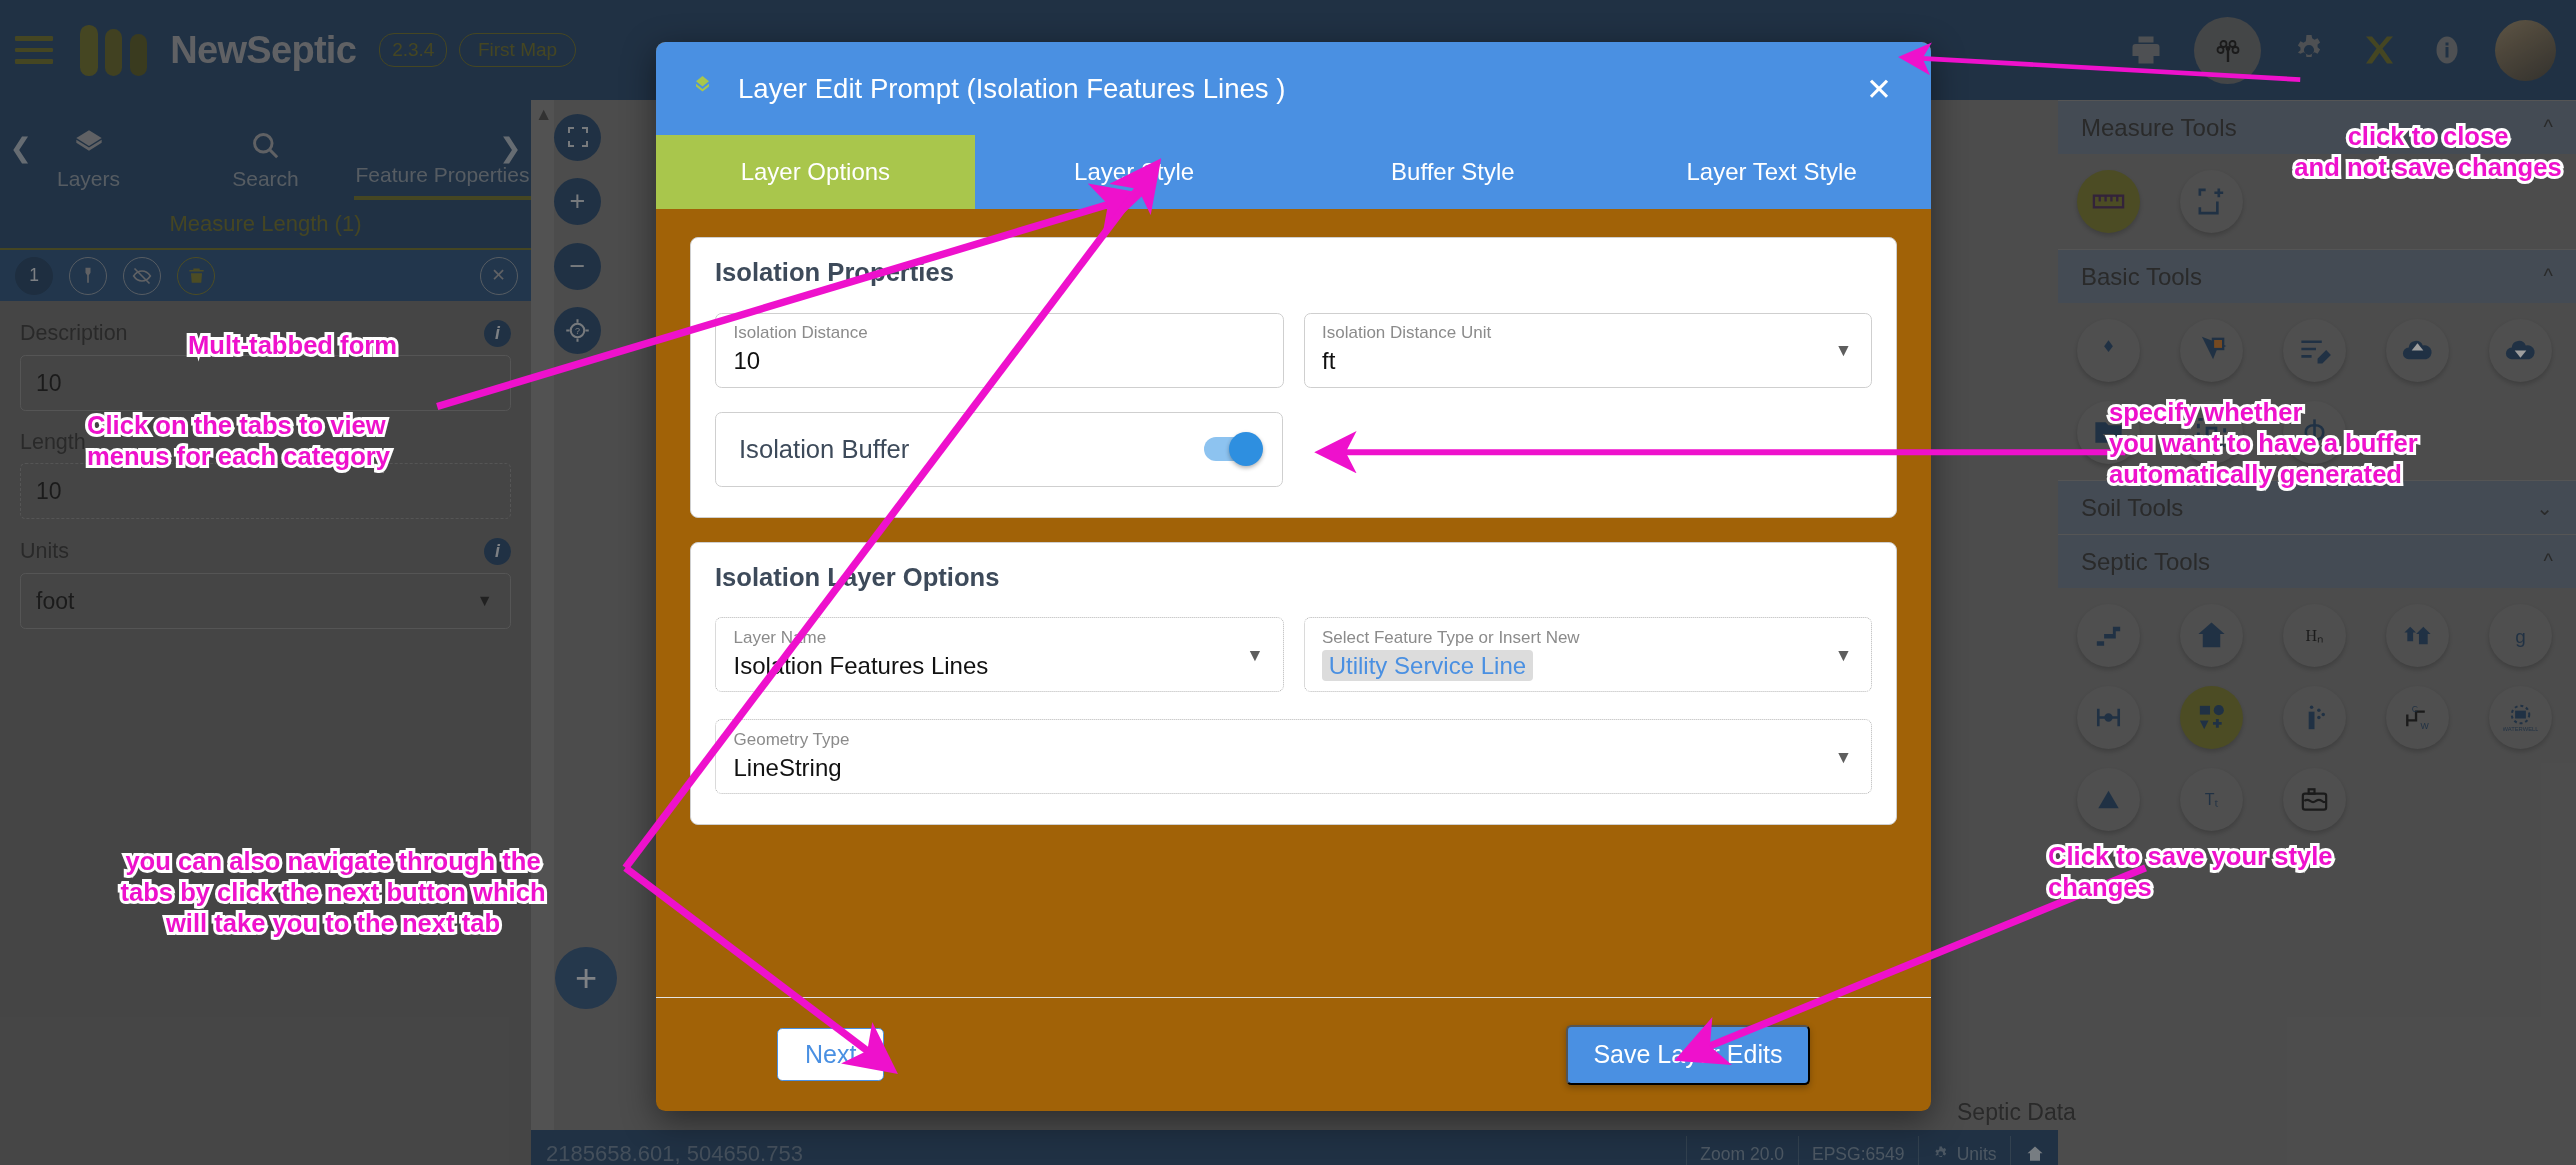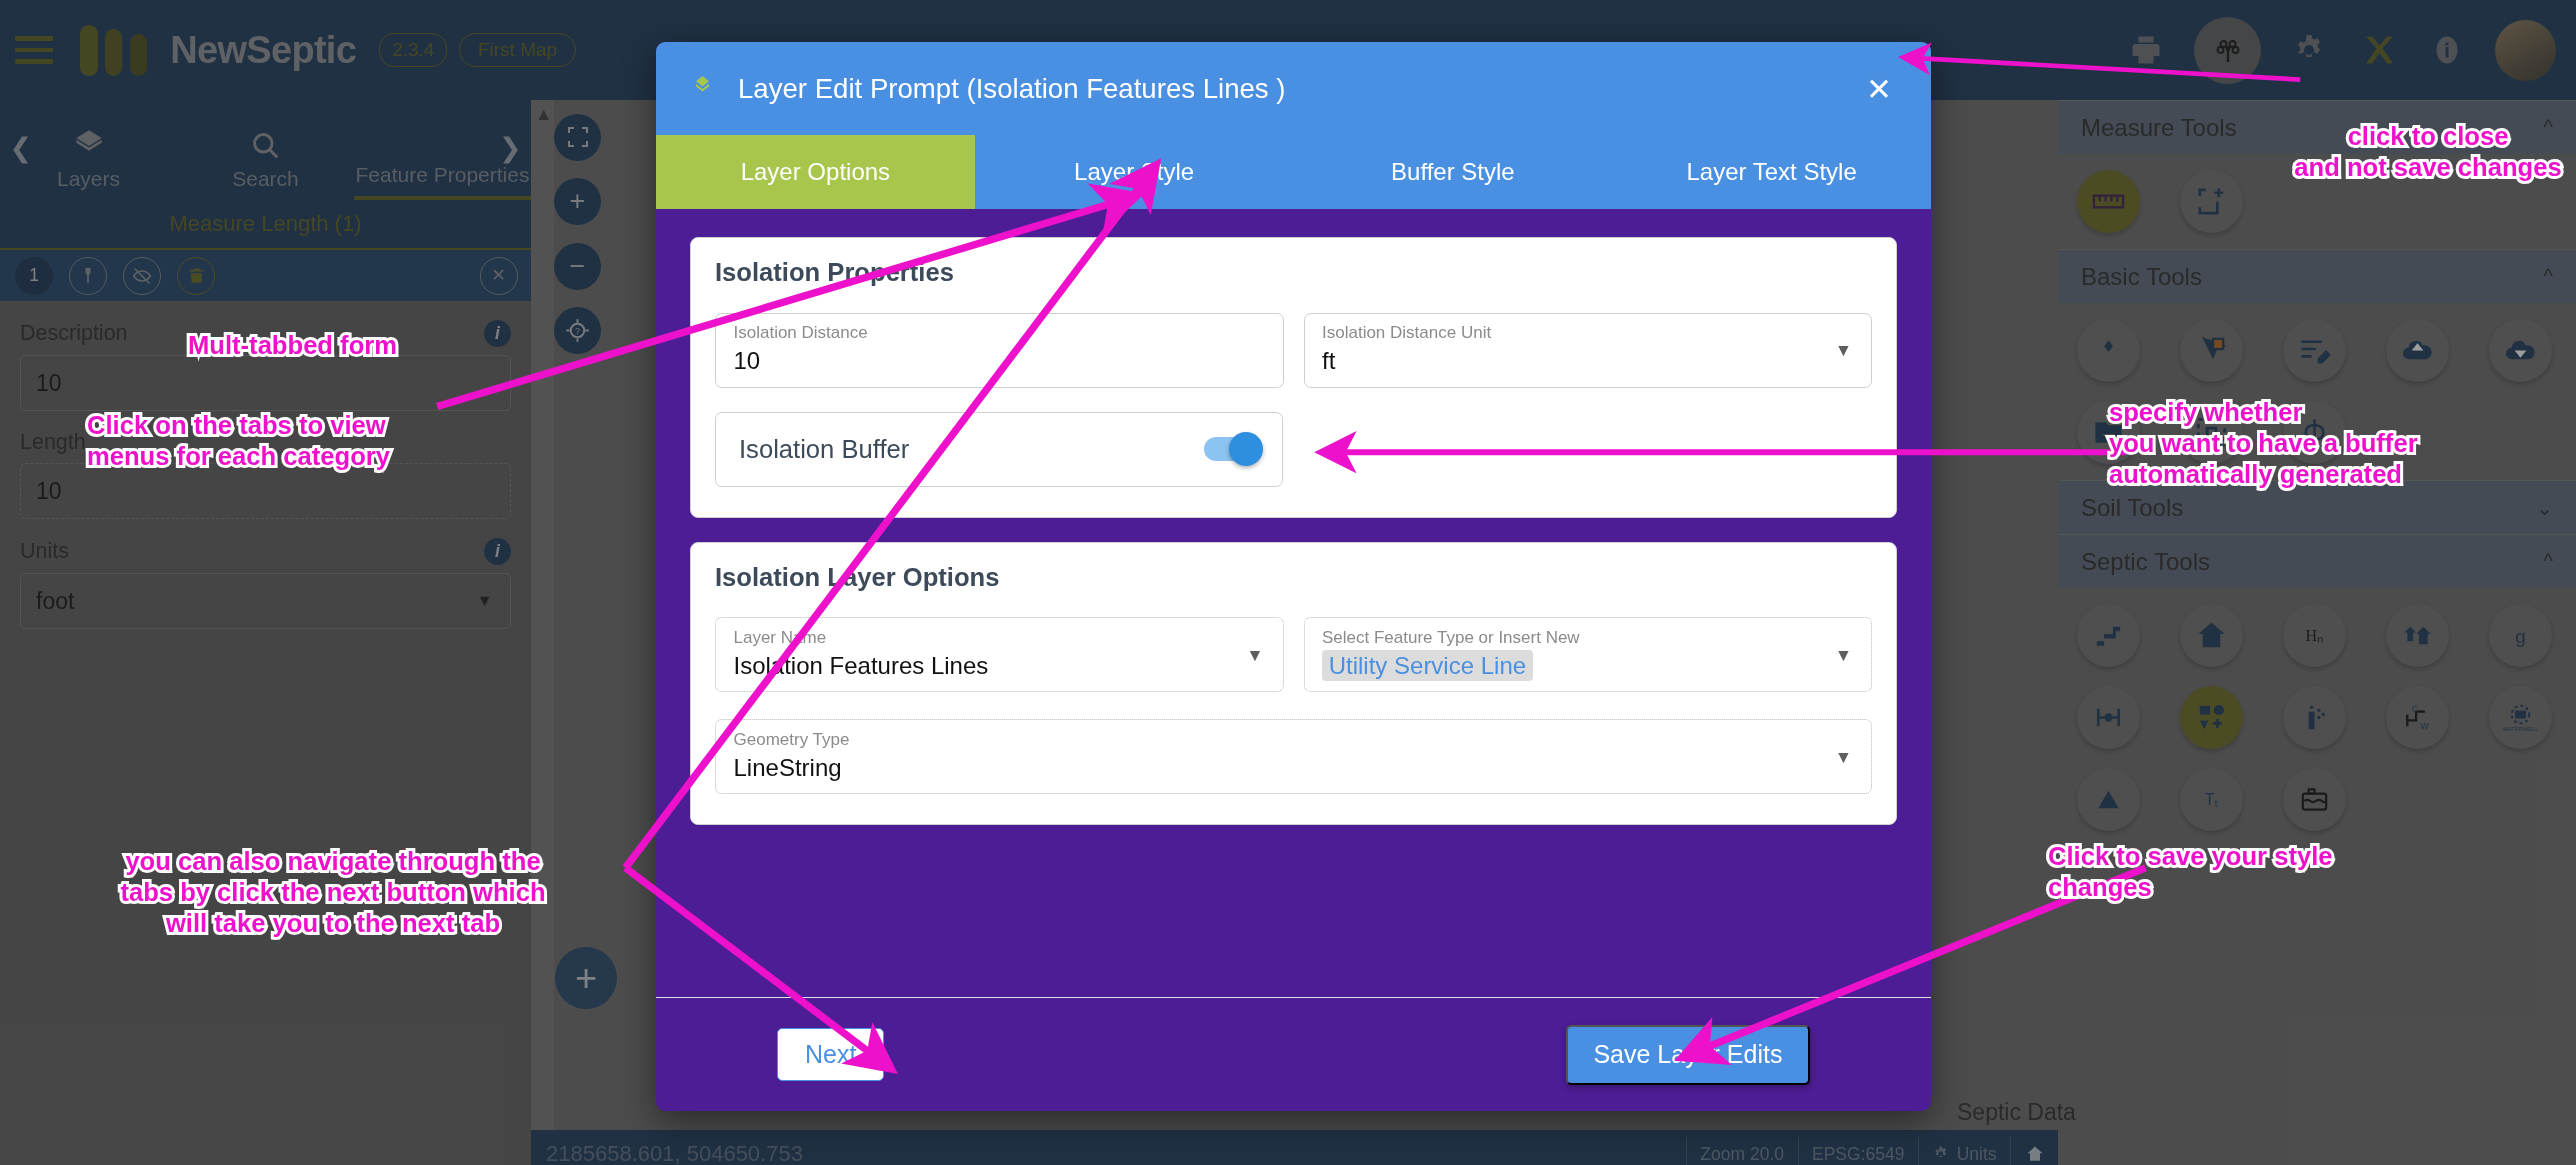--- a/index.html
+++ b/index.html
@@ -97,21 +97,21 @@
     background:#1b3a5c; display:flex; align-items:center; }
   .coords { color:#5b6f85; font-size:22px; margin-left:15px; }
   .statright { margin-left:auto; display:flex; align-items:stretch; height:36px; }
   .statcell { border-left:1.3px solid #3b566f; padding:0 13.5px; display:flex; align-items:center;
     color:#6b7f93; font-size:17.5px; gap:6.7px; }
 
   
   .overlay { position:absolute; left:0; top:0; width:2576px; height:1166px;
     background:rgba(40,40,40,.45); }
   .modal { position:absolute; left:656px; top:42px; width:1275px; height:1069px;
-    background:#4c1d95; border-radius:9.4px; box-shadow:0 9.4px 34px rgba(0,0,0,.45);
+    background:#a16207; border-radius:9.4px; box-shadow:0 9.4px 34px rgba(0,0,0,.45);
     overflow:hidden; display:flex; flex-direction:column; }
   .mhead { background:#4a90e2; height:93px; display:flex; align-items:center;
     padding:0 31px; position:relative; }
   .mhead .dia { width:31px; height:38px; margin-right:20px; }
   .mtitle { color:#fff; font-size:27.6px; }
   .mclose { position:absolute; right:39px; top:50%; transform:translateY(-50%);
     color:#fff; font-size:31px; line-height:1; }
   .mtabs { background:#4a90e2; height:74px; display:flex; }
   .mtab { flex:1; display:flex; align-items:center; justify-content:center;
     color:#fff; font-size:24px; }

